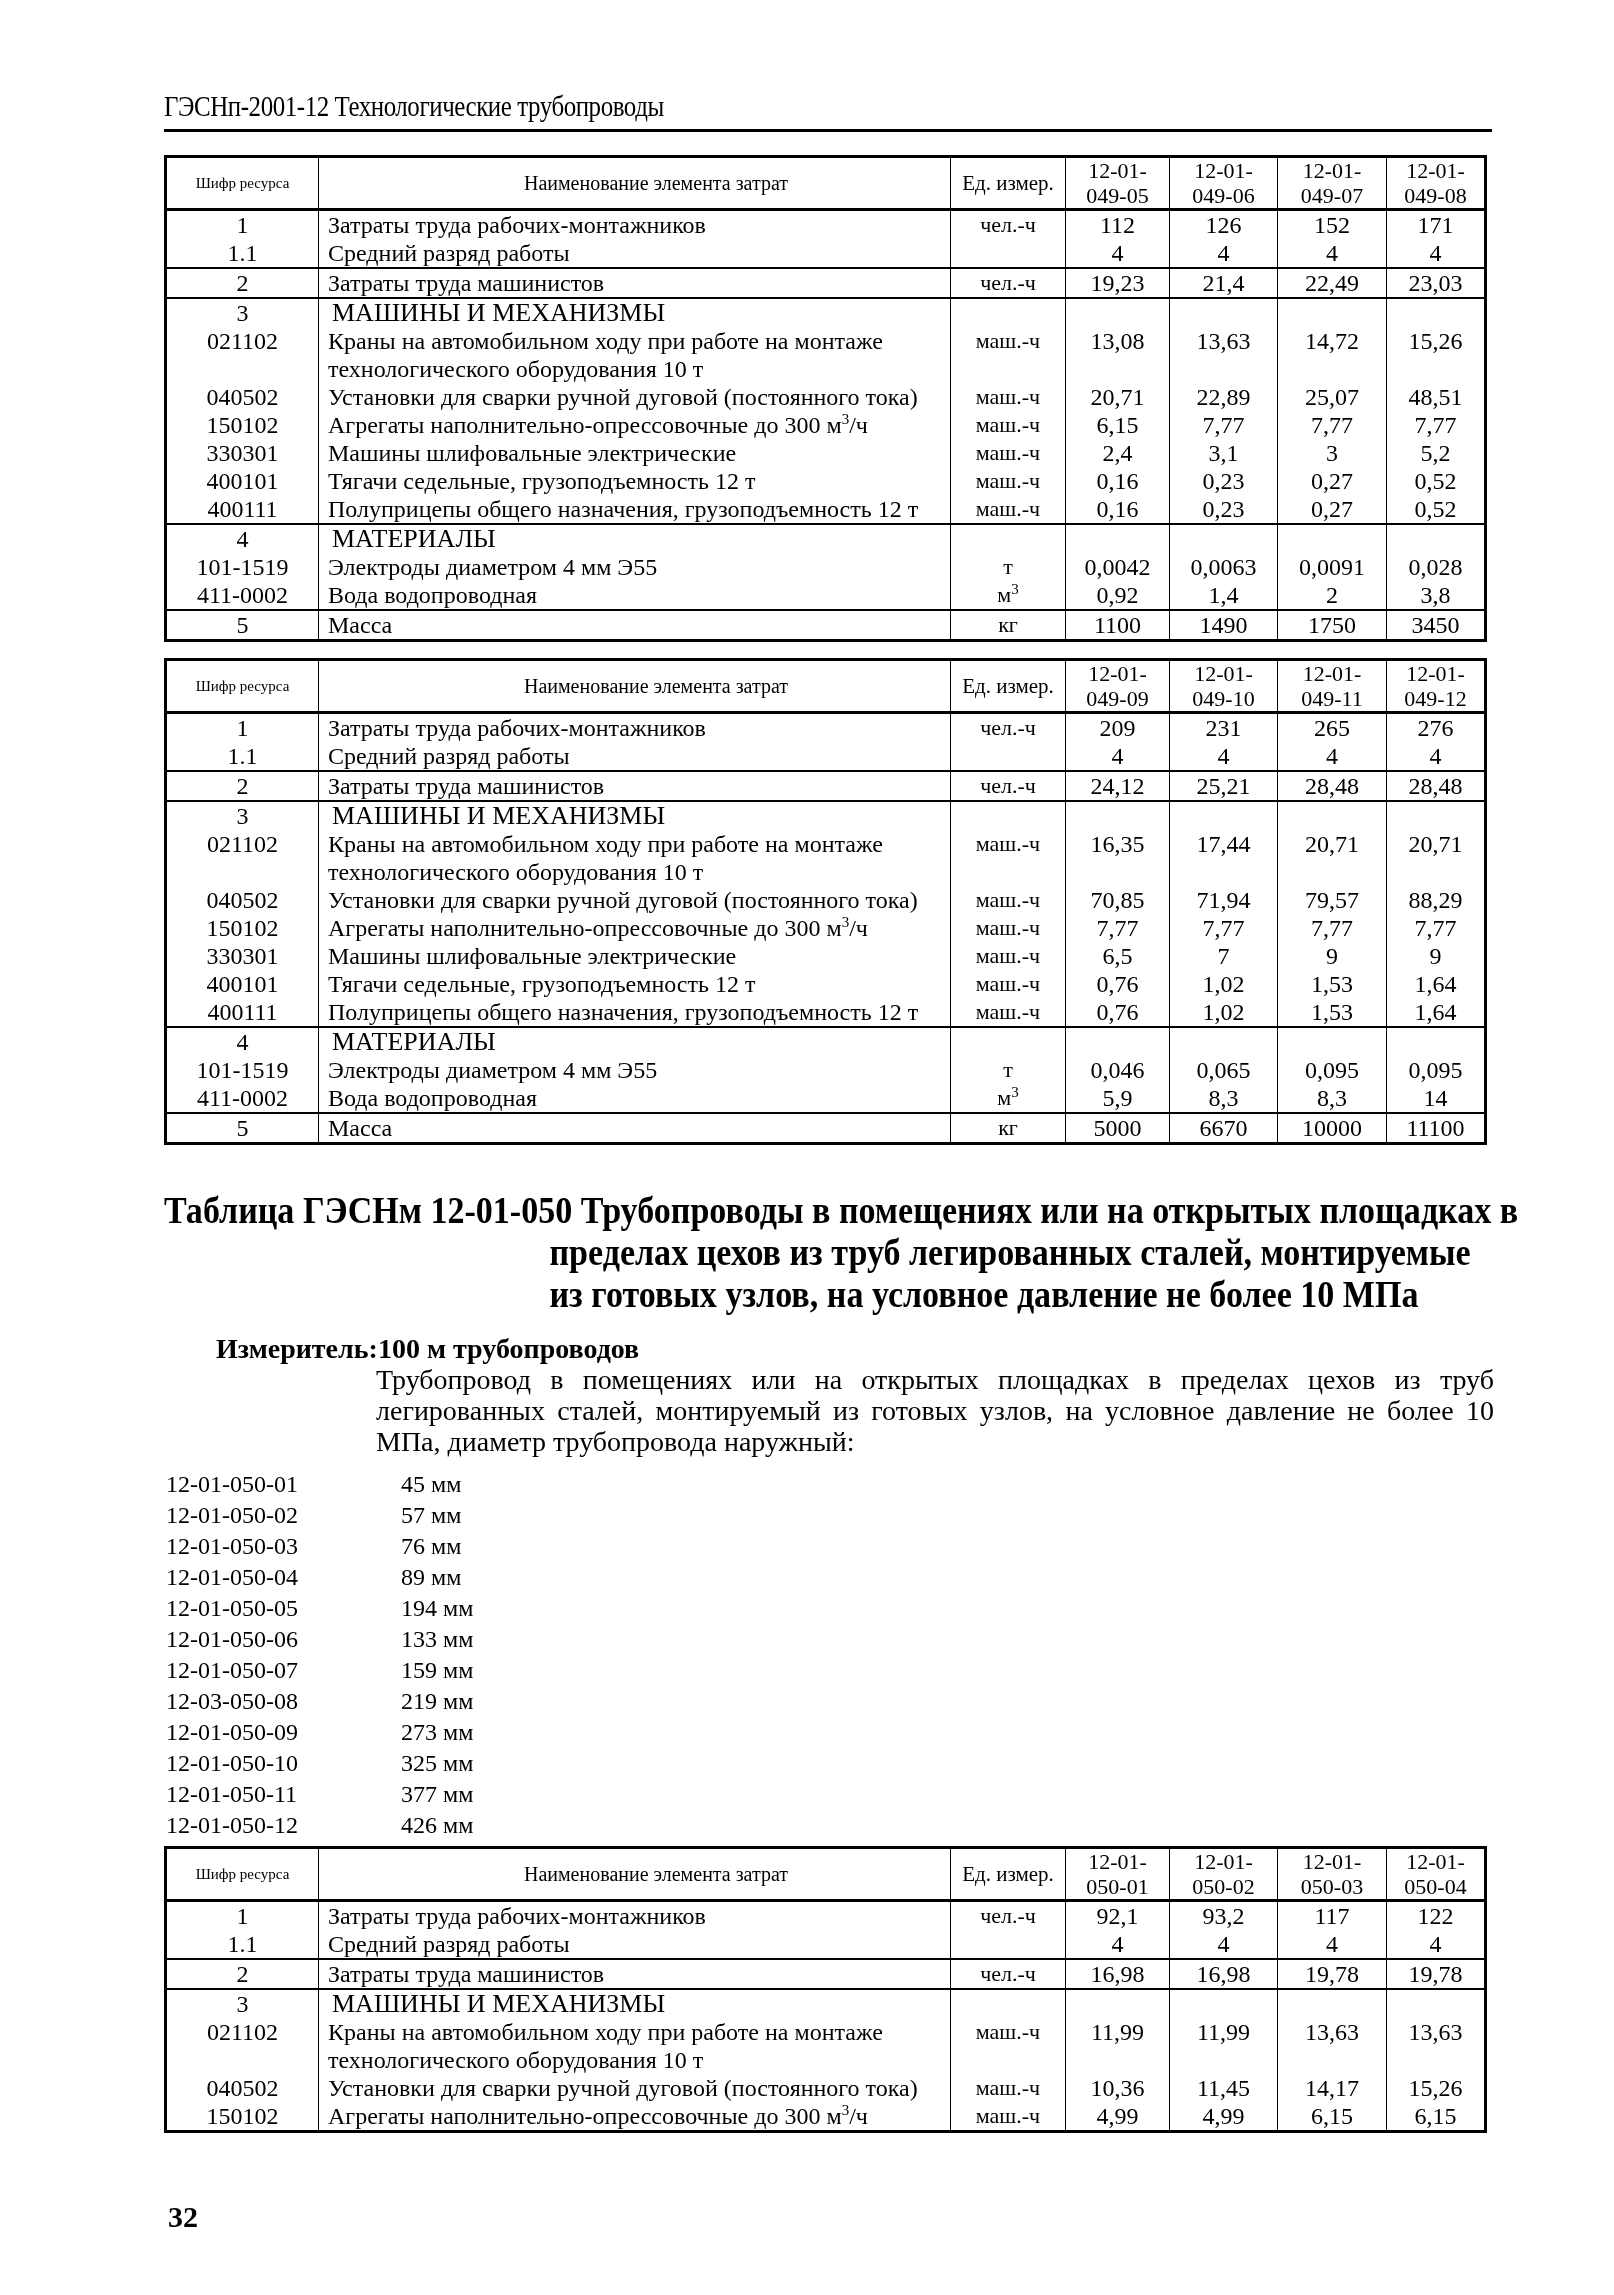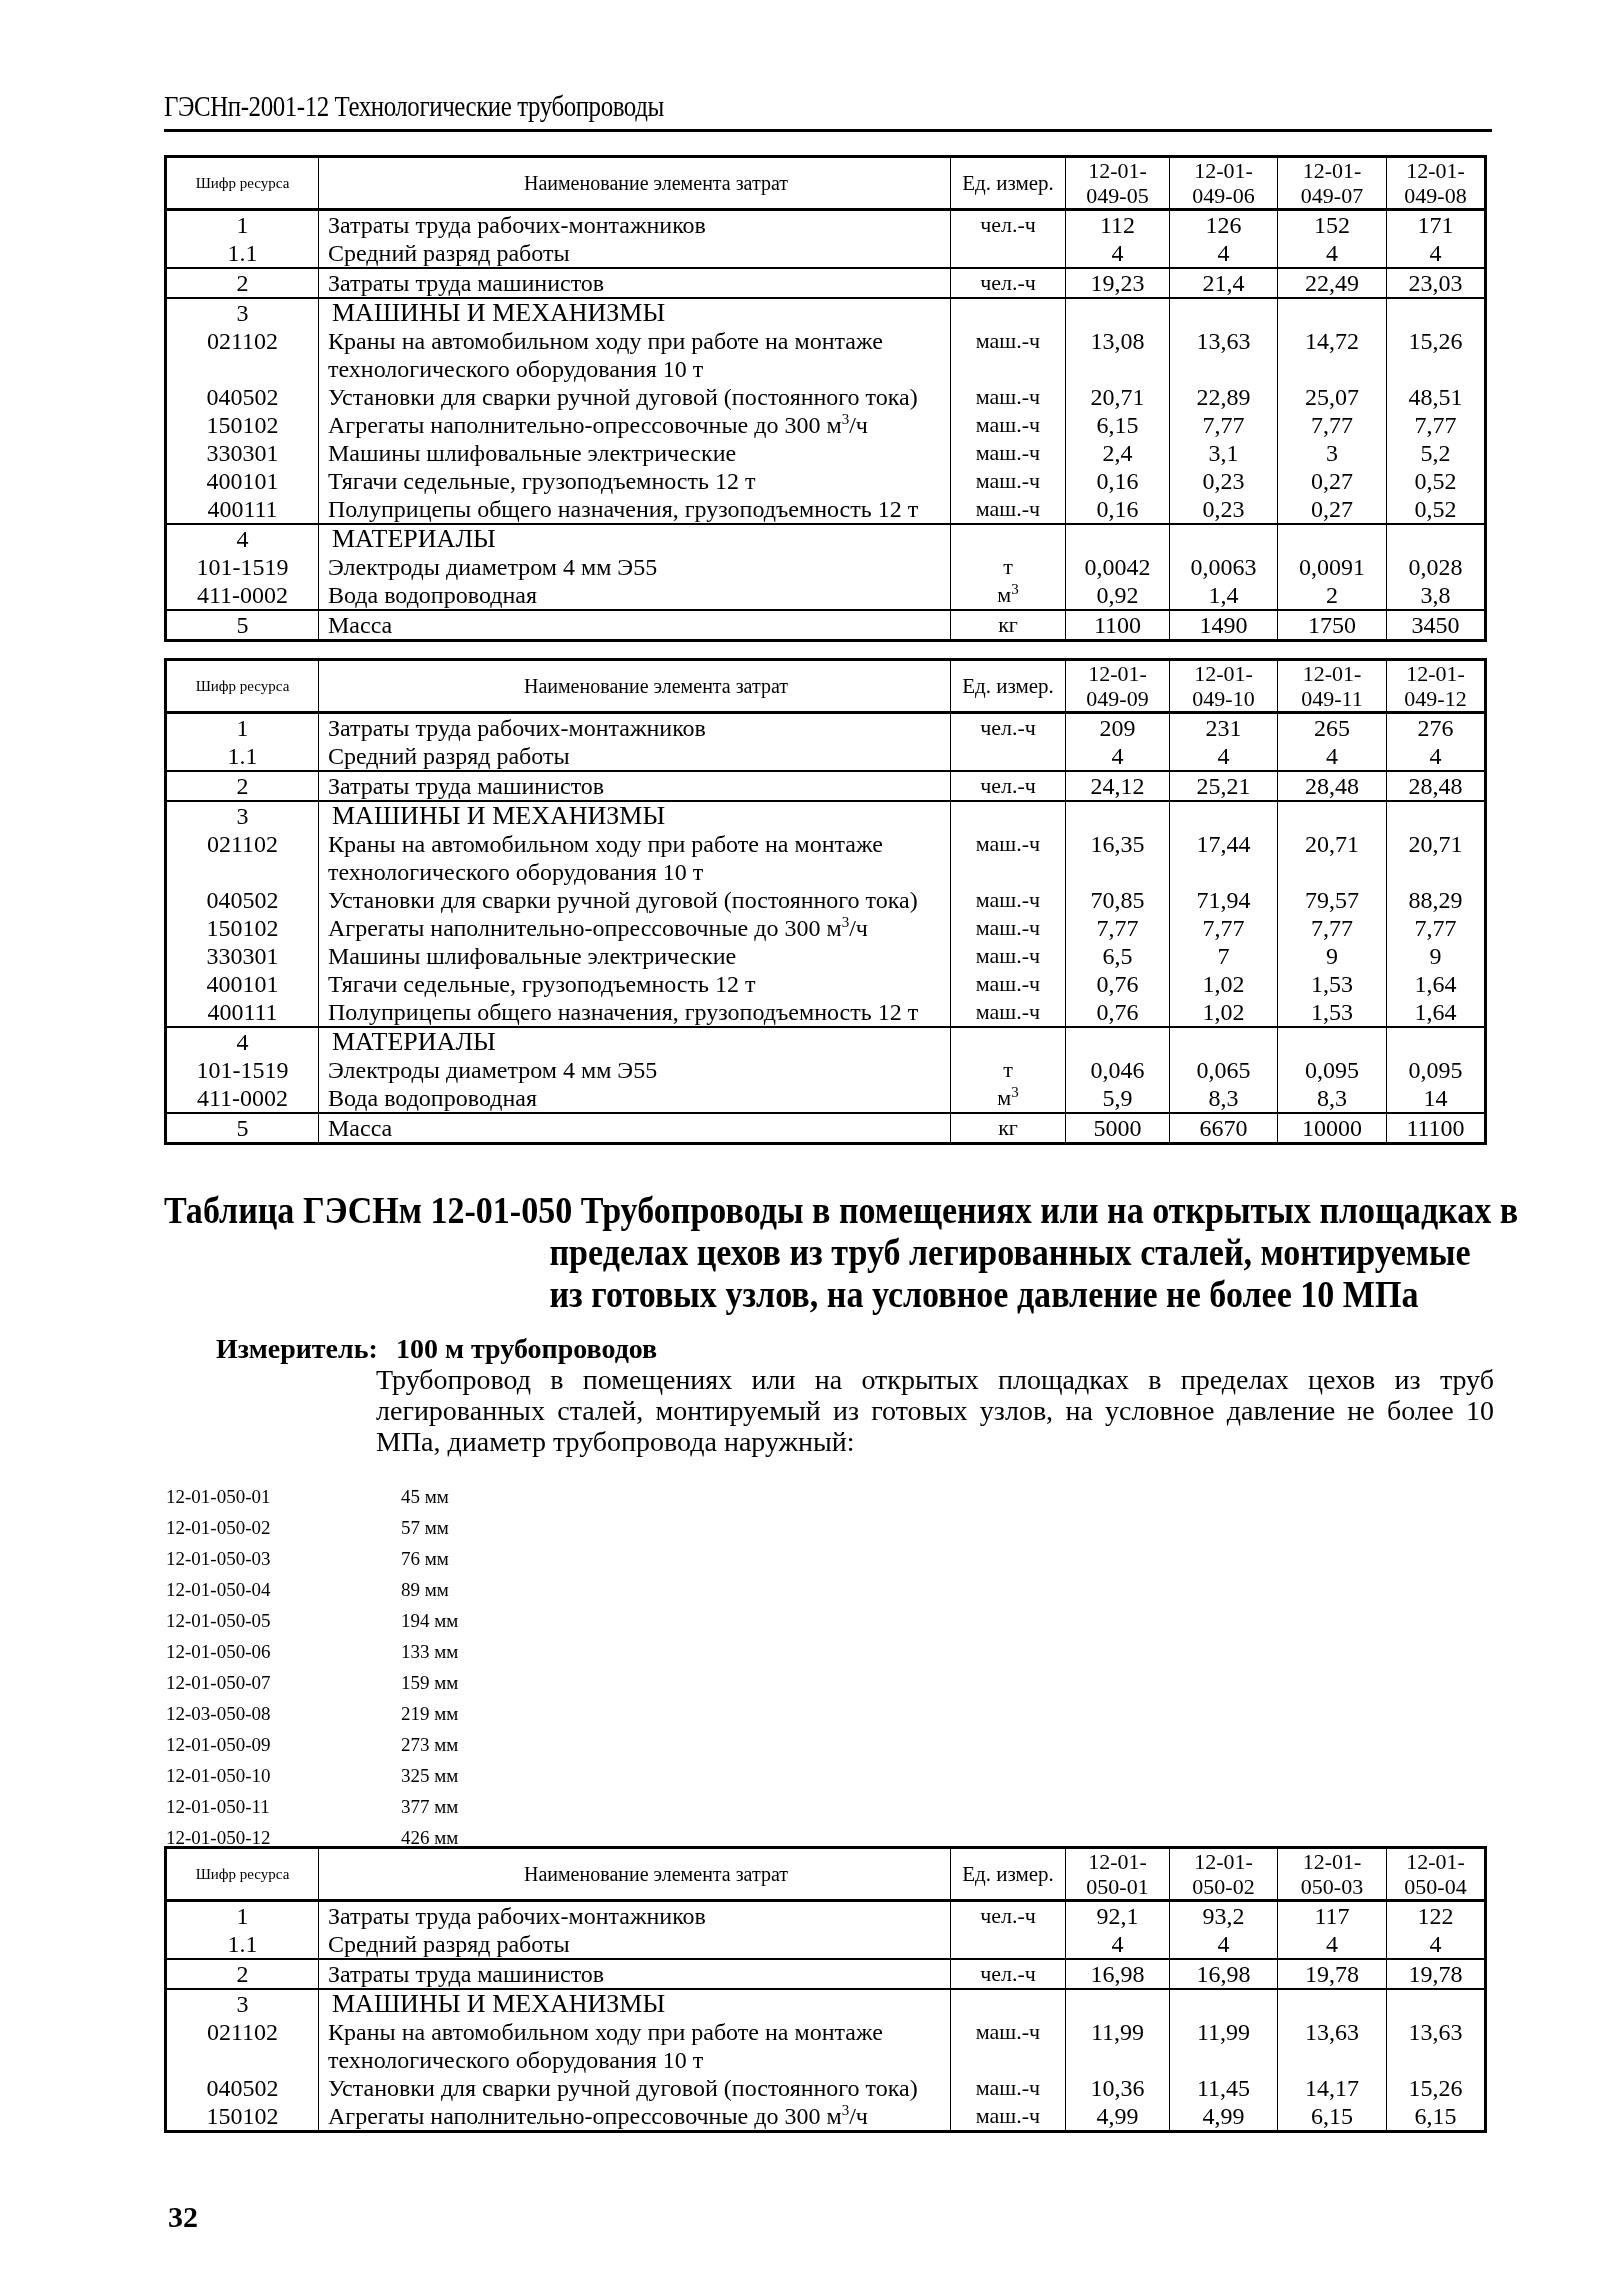--- a/index.html
+++ b/index.html
@@ -26,24 +26,24 @@
   .bold { font-weight:bold; }
   .section-title { font-weight:bold; font-size:26px; padding-left:13px !important; }
   .tall td { height:56px; }
   sup { font-size:15px; line-height:0; vertical-align:super; }
 
   .tbl-title { left:164px; width:1320px; top:1190px; font-weight:bold; font-size:37px; line-height:42px; transform:scaleX(0.92); transform-origin:left top; }
   .tbl-title .line1 { white-space:nowrap; }
   .tbl-title .line2, .tbl-title .line3 { padding-left:419px; white-space:nowrap; }
 
   .meter { left:216px; top:1333px; font-size:28px; font-weight:bold; white-space:nowrap; }
-  .meter .meter-val { margin-left:18px; }
+  .meter .meter-val { }
   .desc { left:376px; top:1364px; width:1118px; font-size:28px; line-height:31px; text-align:justify; }
 
-  .item-list { left:166px; top:1469px; font-size:19px; line-height:31px;margin-top:12px; }
+  .item-list { left:166px; top:1469px; font-size:24px; line-height:31px; }
   .item-row { display:flex; }
   .item-code { width:235px; white-space:nowrap; }
   .item-val { white-space:nowrap; }
 
   .page-num { left:168px; top:2200px; font-size:30px; font-weight:bold; }
 </style>
 </head>
 <body>
 
 <div class="abs running-head">ГЭСНп-2001-12 Технологические трубопроводы</div>

